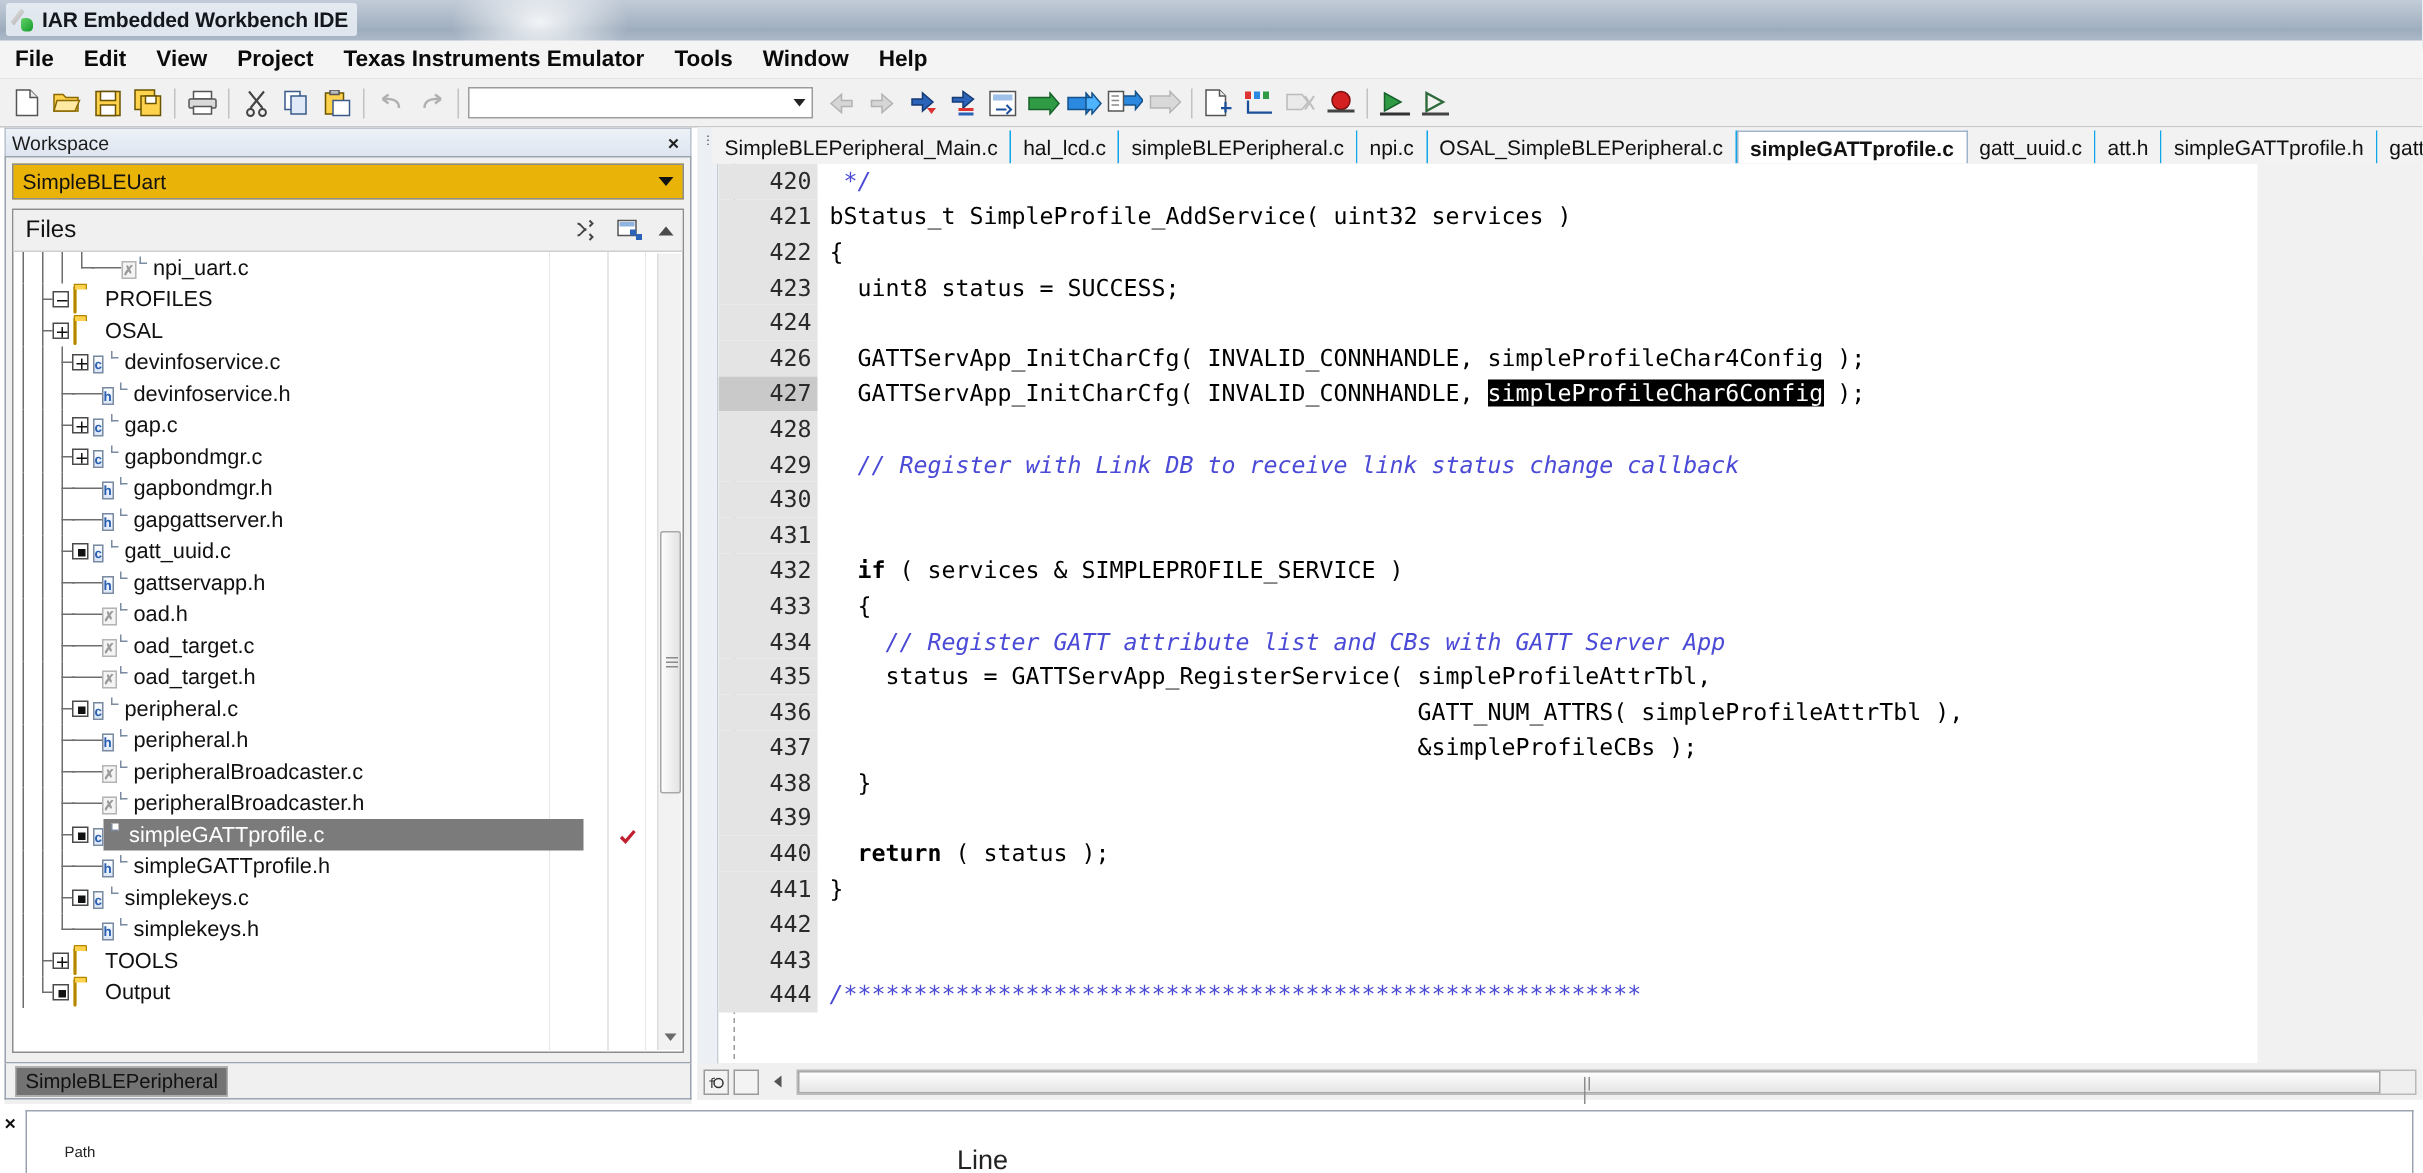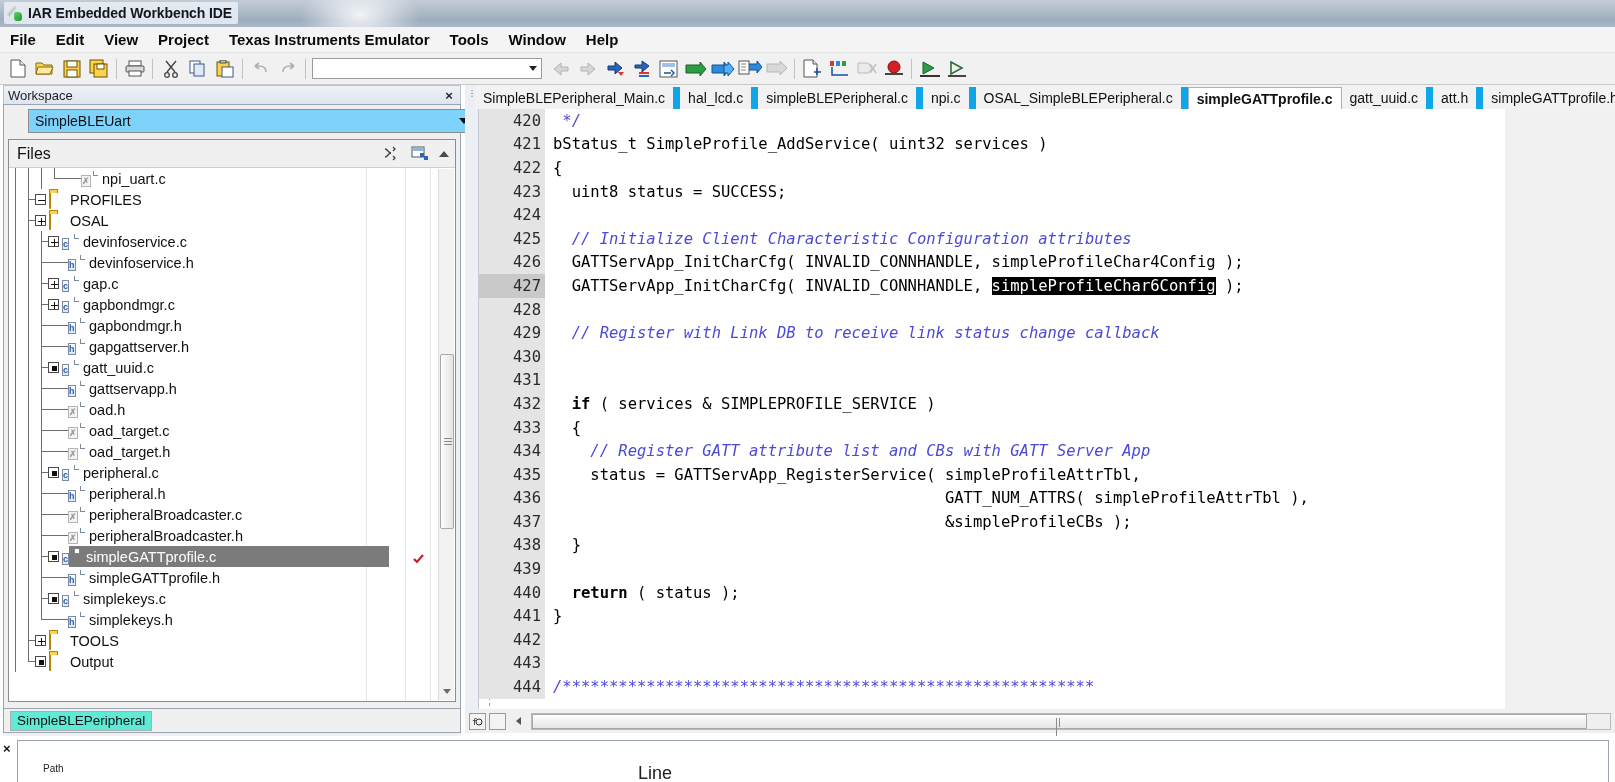--- a/index.html
+++ b/index.html
@@ -106,23 +106,23 @@
   .ws-close {
     width: 14px; height: 14px; display: flex; align-items: center; justify-content: center;
     font-size: 13px; font-weight: bold; color: #222; line-height: 1;
   }
   .ws-body {
     position: absolute; left: 0; top: 19px; width: 458px; height: 605px;
     border: 1px solid #9aa5b1; background: #f0f0f0;
     padding: 4px;
   }
   .ws-combo {
-    width: 100%; height: 24px; background: #7dd3fc;
+    width: 100%; height: 24px; background: #eab308;
     border: 1px solid #8d8d8d;
-    display: flex; align-items: center; padding: 0 6px; margin-left: 20px;
+    display: flex; align-items: center; padding: 0 6px;
   }
   .ws-combo .val { font-size: 14px; color: #111; flex: 1; }
   .ws-combo .arw {
     width: 0; height: 0; border-left: 5px solid transparent;
     border-right: 5px solid transparent; border-top: 6px solid #111;
   }
   .files-box {
     margin-top: 6px; width: 100%; height: 563px;
     border: 1px solid #8d8d8d; background: #ffffff;
     position: relative; overflow: hidden;
@@ -221,21 +221,21 @@
     display: flex; align-items: center; justify-content: center;
   }
   .ts-down .tri { width:0;height:0;border-left:4px solid transparent;border-right:4px solid transparent;border-top:5px solid #6a6a6a; }
 
   .ws-tabs {
     position: absolute; left: 0; top: 624px; width: 458px; height: 24px;
     border: 1px solid #9aa5b1; border-top: none; background: #f0f0f0;
     display: flex; align-items: center; padding-left: 6px;
   }
   .ws-tab {
-    height: 20px; background: #5eead4; border: 1px solid #adadad;
+    height: 20px; background: #737373; border: 1px solid #adadad;
     display: flex; align-items: center; padding: 0 6px;
     font-size: 13.5px; color: #111;
   }
 
   
   .editor {
     position: absolute; left: 465px; top: 85px; width: 1150px; height: 648px;
     background: #f0f0f0;
   }
   .edge-left {
@@ -245,21 +245,21 @@
   .edge-left .mark {
     position: absolute; left: 3px; font-size: 8px; color: #444;
   }
   .tabbar {
     position: absolute; left: 10px; top: 0; width: 1605px; height: 24px;
     background: #f2f2f2; display: flex; align-items: flex-end;
   }
   .etab {
     height: 22px; display: flex; align-items: center; padding: 0 8px;
     font-size: 14px; color: #111; white-space: nowrap;
-    border-right: 7px solid #0ea5e9; background: #f2f2f2;
+    border-right: 1px solid #0ea5e9; background: #f2f2f2;
   }
   .etab.active {
     background: #ffffff; font-weight: bold;
     border-left: 1px solid #9fb4cc; border-right: 1px solid #9fb4cc;
     border-top: 1px solid #9fb4cc;
   }
   .code-area {
     position: absolute; left: 14px; top: 24px; width: 1136px; height: 600px;
     background: #f1f1f1; overflow: hidden;
   }
@@ -840,21 +840,20 @@
 
     <div class="code-area">
       <div class="code-white"></div>
       <div class="gutter-dash"></div>
       <div class="code-lines" id="code-lines">
           <div class="cline"><span class="lno">420</span><span class="ctext"><span class="cmt"> */</span></span></div>
           <div class="cline"><span class="lno">421</span><span class="ctext"><span>bStatus_t SimpleProfile_AddService( uint32 services )</span></span></div>
           <div class="cline"><span class="lno">422</span><span class="ctext"><span>{</span></span></div>
           <div class="cline"><span class="lno">423</span><span class="ctext"><span>  uint8 status = SUCCESS;</span></span></div>
           <div class="cline"><span class="lno">424</span><span class="ctext"><span></span></span></div>
-          <div class="cline"><span class="lno">425</span><span class="ctext"><span class="cmt">  // Initialize Client Characteristic Configuration attributes</span></span></div>
           <div class="cline"><span class="lno">426</span><span class="ctext"><span>  GATTServApp_InitCharCfg( INVALID_CONNHANDLE, simpleProfileChar4Config );</span></span></div>
           <div class="cline cur"><span class="lno">427</span><span class="ctext"><span>  GATTServApp_InitCharCfg( INVALID_CONNHANDLE, </span><span class="selw">simpleProfileChar6Config</span><span> );</span></span></div>
           <div class="cline"><span class="lno">428</span><span class="ctext"><span></span></span></div>
           <div class="cline"><span class="lno">429</span><span class="ctext"><span class="cmt">  // Register with Link DB to receive link status change callback</span></span></div>
           <div class="cline"><span class="lno">430</span></div>
           <div class="cline"><span class="lno">431</span><span class="ctext"><span></span></span></div>
           <div class="cline"><span class="lno">432</span><span class="ctext"><span>  </span><span class="kw">if</span><span> ( services &amp; SIMPLEPROFILE_SERVICE )</span></span></div>
           <div class="cline"><span class="lno">433</span><span class="ctext"><span>  {</span></span></div>
           <div class="cline"><span class="lno">434</span><span class="ctext"><span class="cmt">    // Register GATT attribute list and CBs with GATT Server App</span></span></div>
           <div class="cline"><span class="lno">435</span><span class="ctext"><span>    status = GATTServApp_RegisterService( simpleProfileAttrTbl,</span></span></div>

